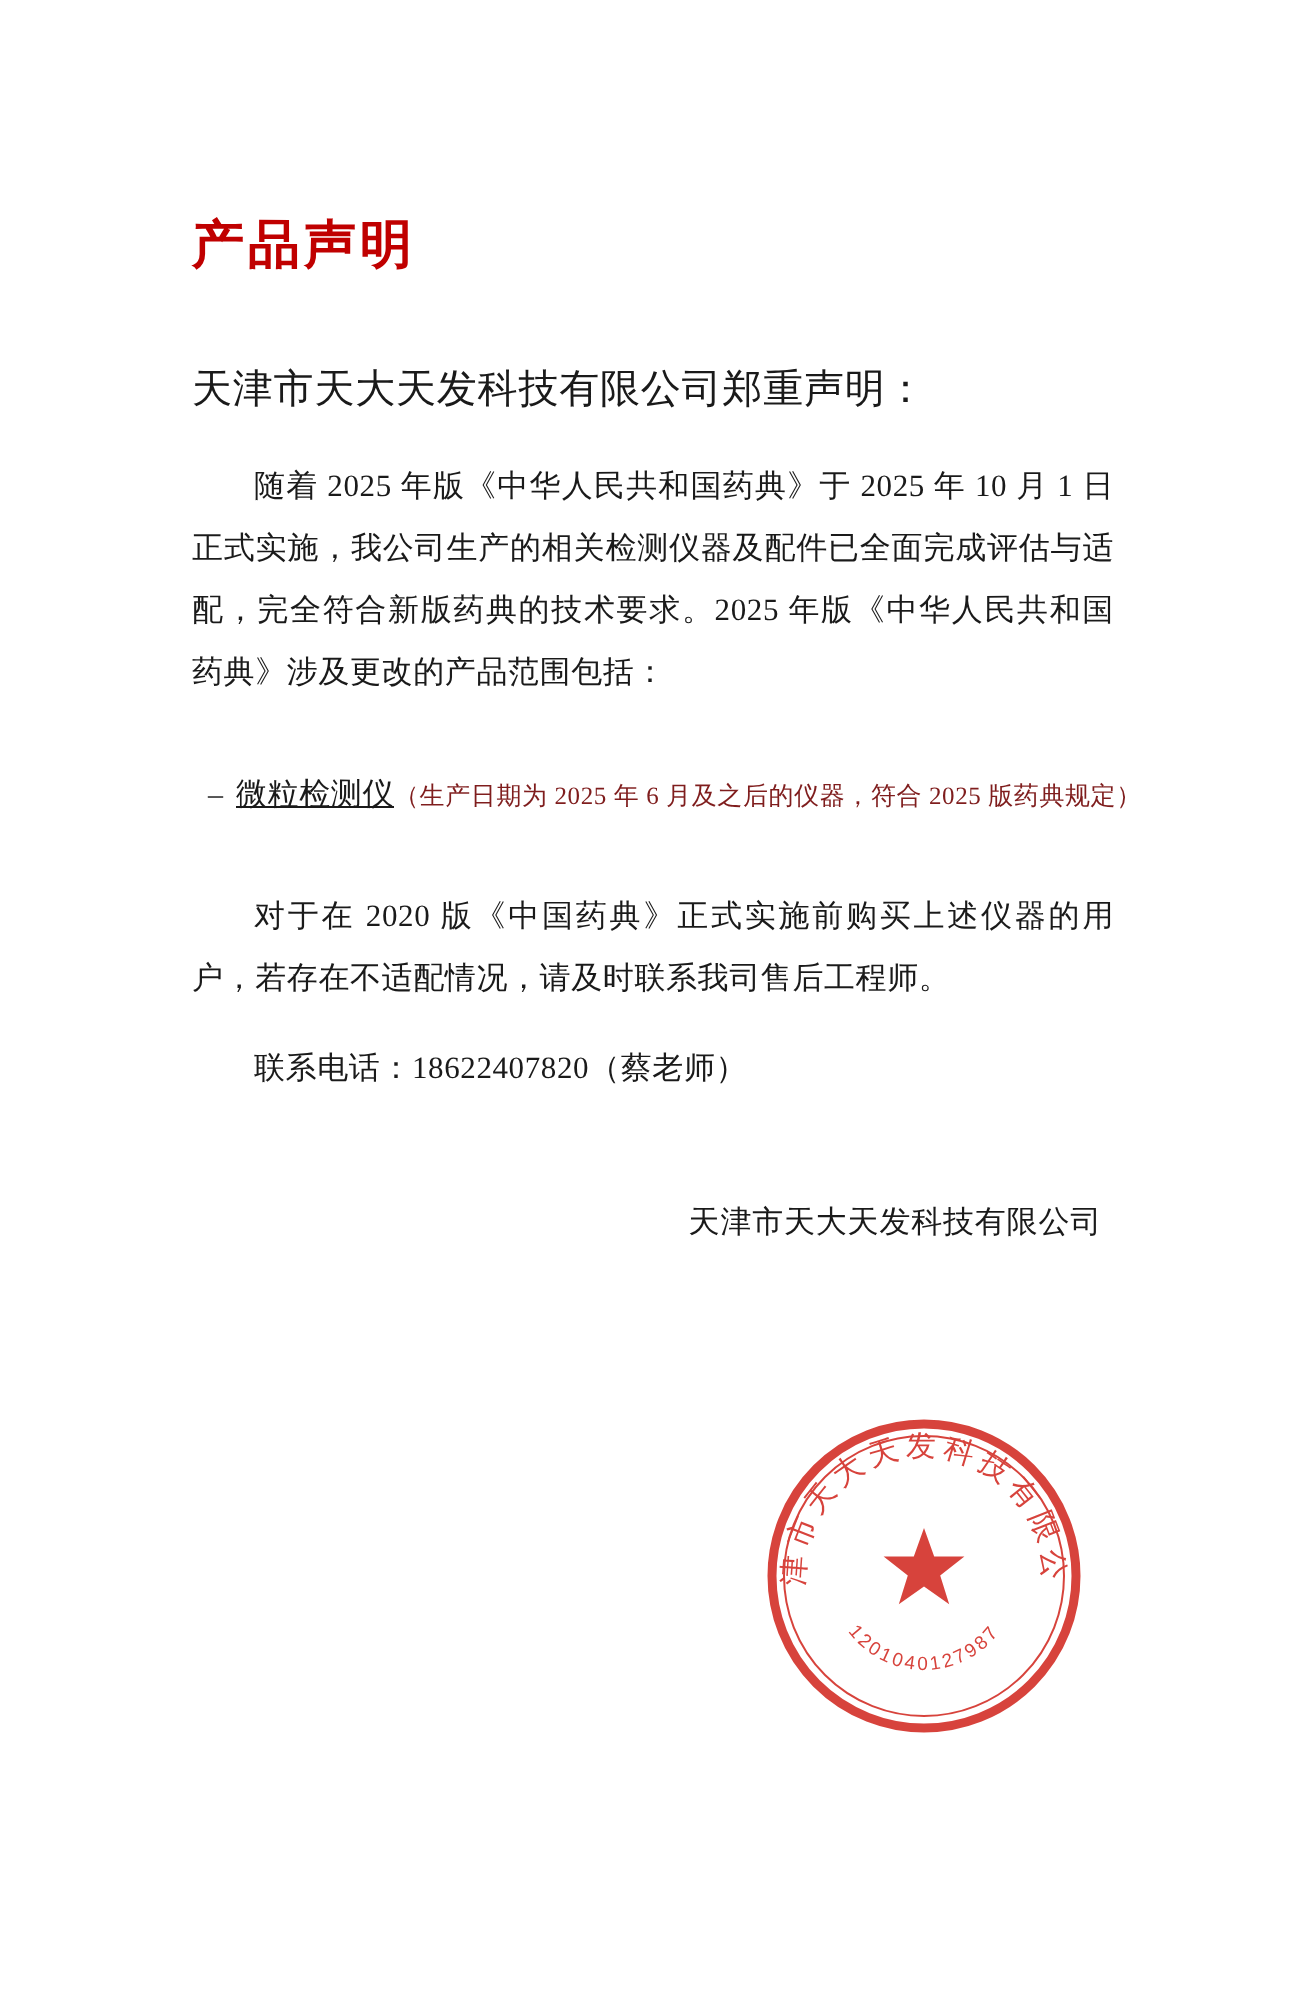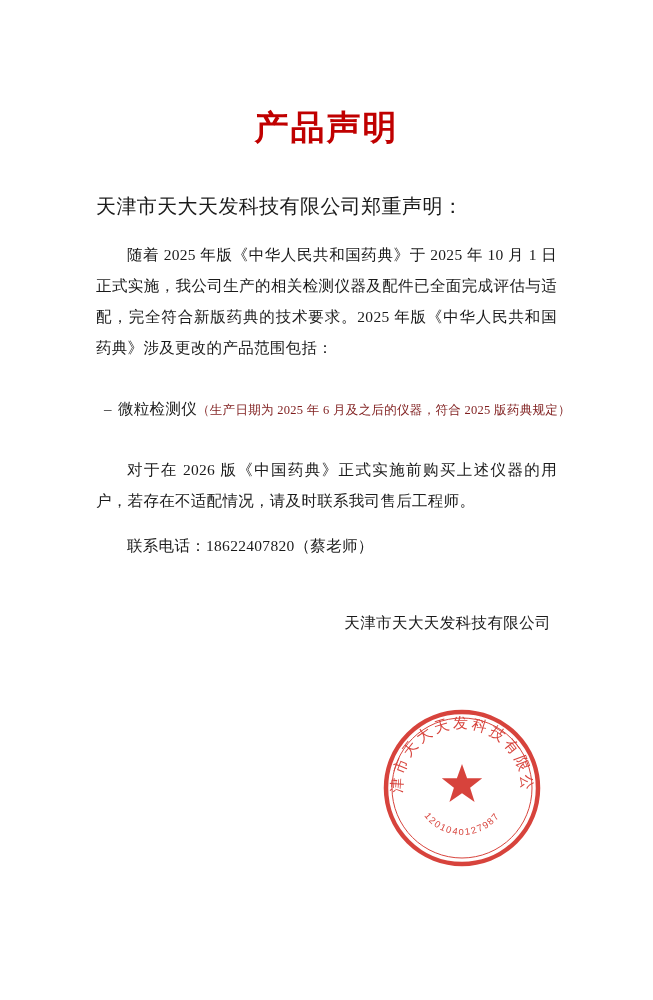--- a/index.html
+++ b/index.html
@@ -16,23 +16,22 @@
     overflow: hidden;
   }
   .page {
     position: relative;
     width: 653px;
     height: 1000px;
     box-sizing: border-box;
     padding: 0 96px;
   }
   .doc-title {
-    text-align: center;
     color: #c00000;
-    font-size: 34px;
+    font-size: 26px;
     font-weight: bold;
     letter-spacing: 2px;
     margin-top: 105px;
     margin-bottom: 0;
     font-family: "Liberation Serif", "DejaVu Serif", serif;
   }
   .salutation {
     margin-top: 36px;
     font-size: 20px;
     line-height: 1.9;
@@ -57,20 +56,21 @@
     white-space: nowrap;
     padding-left: 8px;
   }
   .dash {
     display: inline-block;
     width: 14px;
     color: #1a1a1a;
   }
   .item-name {
     font-size: 15.5px;
+    text-decoration: underline;
   }
   .item-note {
     color: #7f1d1d;
     font-size: 12.5px;
   }
   .para2 {
     margin-top: 28px;
     font-size: 15.5px;
     line-height: 2.0;
     letter-spacing: 0.3px;
@@ -125,21 +125,21 @@
   <div class="salutation">天津市天大天发科技有限公司郑重声明：</div>
 
   <div class="para">随着 2025 年版《中华人民共和国药典》于 2025 年 10 月 1 日正式实施，我公司生产的相关检测仪器及配件已全面完成评估与适配，完全符合新版药典的技术要求。2025 年版《中华人民共和国药典》涉及更改的产品范围包括：</div>
 
   <div class="list">
     <div class="list-item">
       <span class="dash">–</span><span class="item-name">微粒检测仪</span><span class="item-note">（生产日期为 2025 年 6 月及之后的仪器，符合 2025 版药典规定）</span>
     </div>
   </div>
 
-  <div class="para2">对于在 2026 版《中国药典》正式实施前购买上述仪器的用户，若存在不适配情况，请及时联系我司售后工程师。</div>
+  <div class="para2">对于在 2020 版《中国药典》正式实施前购买上述仪器的用户，若存在不适配情况，请及时联系我司售后工程师。</div>
 
   <div class="contact">联系电话：18622407820（蔡老师）</div>
 
   <div class="sign-block">
     <div class="sign-company">天津市天大天发科技有限公司</div>
   </div>
 
   <div class="seal">
     <svg width="166" height="166" viewBox="0 0 166 166" xmlns="http://www.w3.org/2000/svg">
       <defs>

